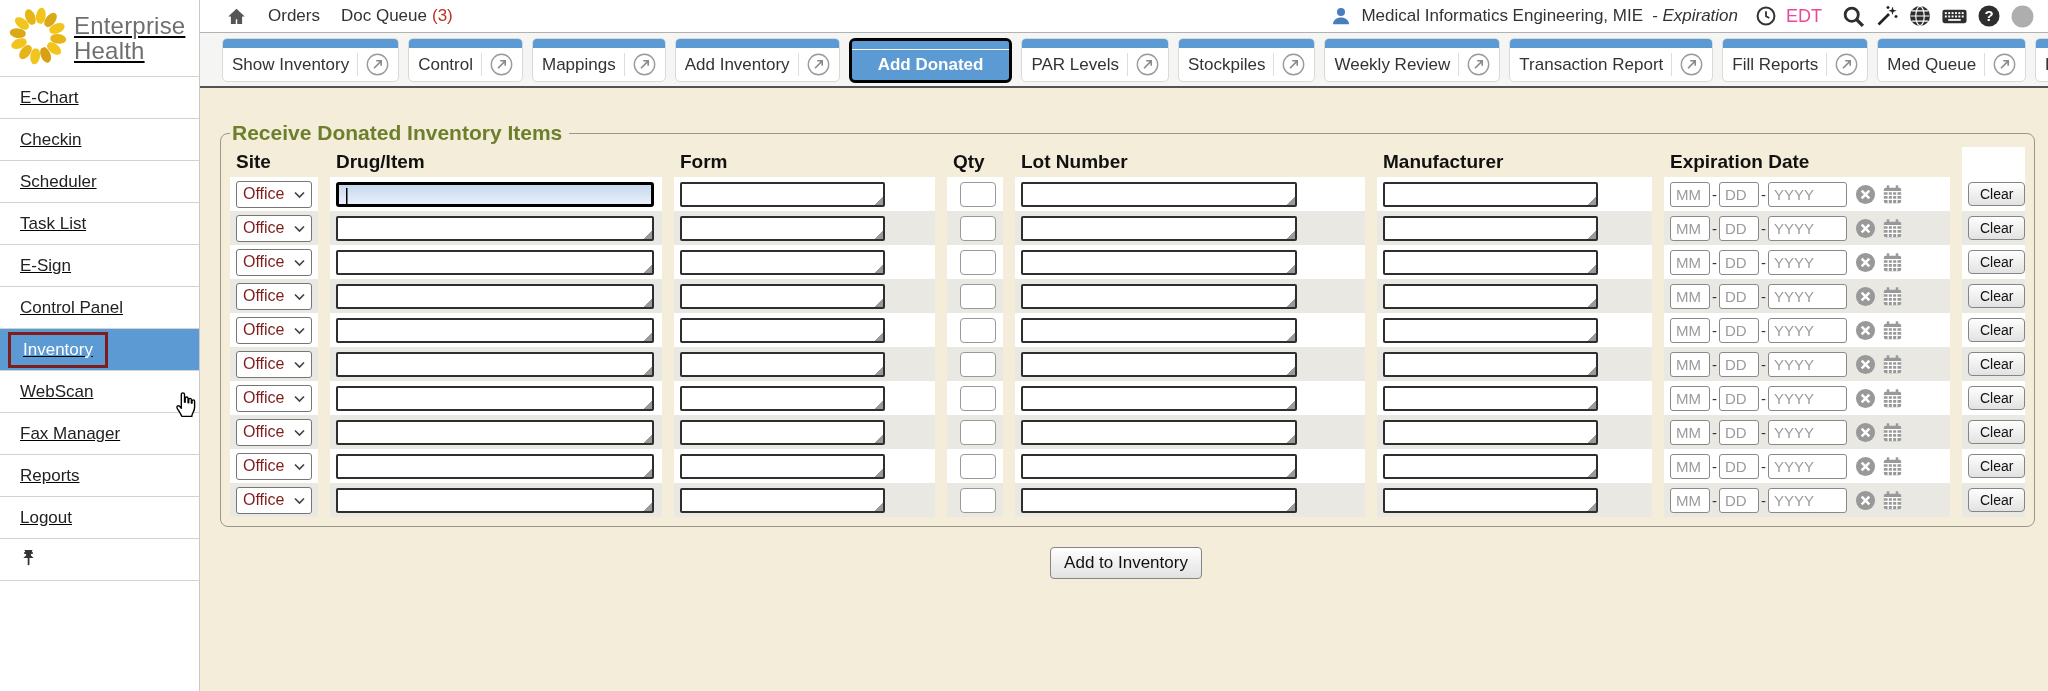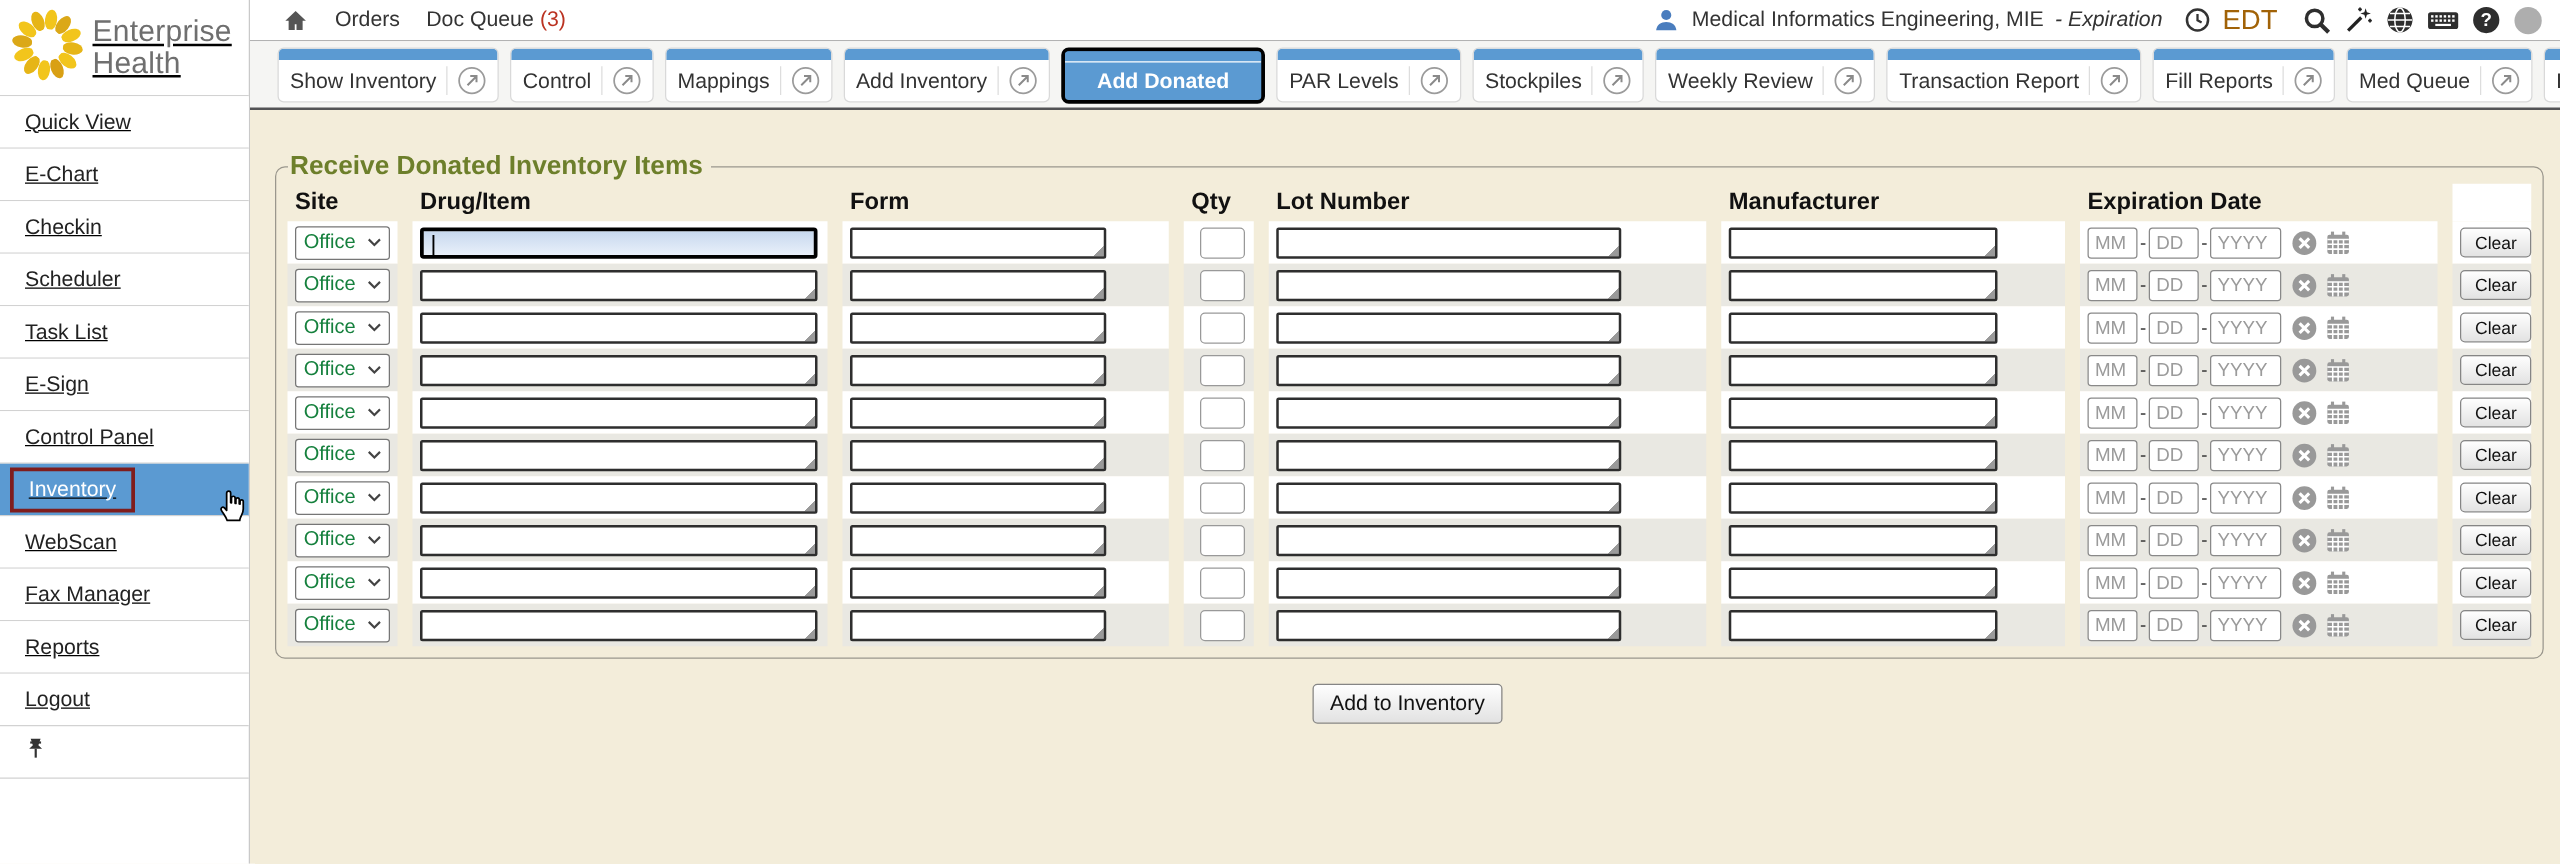--- a/index.html
+++ b/index.html
@@ -20,21 +20,21 @@
   .main { flex:1; display:flex; flex-direction:column; min-width:0; }
 
   .topbar { height:33px; background:#fff; border-bottom:1px solid #b2b2b2; display:flex; align-items:center; padding:0 13px 0 26px; }
   .crumbs { display:flex; align-items:center; gap:21px; }
   .crumb { font-size:17px; color:#333; cursor:pointer; }
   .docq { display:flex; gap:5px; }
   .count-red { color:#bb3322; }
   .userbar { margin-left:auto; display:flex; align-items:center; gap:9px; }
   .user-org { font-size:17px; color:#333; }
   .user-role { font-size:17px; color:#333; font-style:italic; margin-right:8px; }
-  .tz { font-size:22px; color:#a16207; margin-right:10px; }
+  .tz { font-size:18px; color:#ec4899; margin-right:10px; }
   .ticon { display:flex; align-items:center; cursor:pointer; }
 
   
   .tabbar { height:55px; background:#f5f5f3; border-bottom:2px solid #535355; display:flex; align-items:flex-start; gap:9px; padding:5px 0 0 22px; }
   .tab { border:1px solid #d9d9d9; border-radius:5px; background:#fff; overflow:hidden; cursor:pointer; flex:0 0 auto; }
   .tab-strip { height:9px; background:#5b9ad2; }
   .tab-body { display:flex; align-items:center; height:33px; padding:0 9px; font-size:17px; color:#333; white-space:nowrap; }
   .tab-arrow { margin-left:8px; padding-left:8px; border-left:1px solid #ddd; display:flex; align-items:center; }
   .tab.active { border:3px solid #000; border-radius:6px; background:#5b9ad2; }
   .tab.active .tab-strip { height:8px; background:#5b9ad2; }
@@ -47,36 +47,36 @@
 
   .frow { display:grid; grid-template-columns:88px 332px 261px 56px 350px 275px 286px 1fr; column-gap:12px; }
   .frow.header { height:30px; align-items:center; }
   .hcell { font-size:19px; font-weight:bold; color:#111; padding-left:6px; }
   .hcell.hdr-clear { background:#fff; height:30px; }
   .frow.data { height:34px; }
   .frow.data .cell { display:flex; align-items:center; padding-left:6px; }
   #rows .frow.data:nth-child(odd) .cell { background:#fff; }
   #rows .frow.data:nth-child(even) .cell { background:#e9e8e2; }
 
-  .select { width:76px; height:27px; border:1px solid #767676; border-radius:3px; background:#fff; display:flex; align-items:center; justify-content:space-between; padding:0 6px; font-size:16px; color:#15803d; cursor:pointer; }
+  .select { width:76px; height:27px; border:1px solid #767676; border-radius:3px; background:#fff; display:flex; align-items:center; justify-content:space-between; padding:0 6px; font-size:16px; color:#7f1d1d; cursor:pointer; }
   .inp { font-size:16px; color:#111; outline:none; }
   .inp.big { height:25px; border:2px solid #2e2e2e; border-radius:2px;
              background:linear-gradient(315deg,#9a9a9a 0 6px,#fff 6px); }
   .inp.drug { width:318px; }
   .inp.forminp { width:205px; }
   .inp.lot { width:276px; }
   .inp.mfr { width:215px; }
   .inp.big.focused { border:3px solid #000; border-radius:3px;
       background:linear-gradient(#000,#000) 7px 3px / 1.5px 16px no-repeat,
                  linear-gradient(180deg,#c7d8ee 0%,#e9f0fa 100%); }
   .inp.qty { width:36px; height:25px; border:1px solid #999; border-radius:4px; background:#fff; margin:0 auto; }
   .inp.date { height:25px; border:1px solid #898989; border-radius:3px; background:#fff; padding:0 5px; font-size:15px; }
   .inp.date::placeholder { color:#9b9b9b; }
   .inp.mm,.inp.dd { width:40px; }
-  .inp.yyyy { width:57px; }
+  .inp.yyyy { width:79px; }
   .dash { color:#333; margin:0 2px; font-size:15px; }
   .dicon { display:flex; align-items:center; cursor:pointer; }
   .dicon.x { margin-left:8px; }
   .dicon.cal { margin-left:5px; }
 
   .btn { border:1px solid #858585; border-radius:4px; background:linear-gradient(#fefefe,#e2e2e2); color:#111; cursor:pointer; font-family:"Liberation Sans",sans-serif; }
   .btn-clear { font-size:14px; padding:3px 11px; margin:0 auto; display:block; }
   .btn-submit { font-size:17px; padding:5px 13px; display:block; margin:20px auto 0; }
 
   .cursor { position:absolute; left:172px; top:388px; z-index:20; pointer-events:none; }
@@ -107,23 +107,20 @@
           </g>
         </svg>
       </span>
       <div class="logo-text">
         <div>Enterprise</div>
         <div>Health</div>
       </div>
     </div>
     <nav id="side-nav">
         <div class="side-item">
-          <span class="side-link">Quick View</span>
-        </div>
-        <div class="side-item">
           <span class="side-link">E-Chart</span>
         </div>
         <div class="side-item">
           <span class="side-link">Checkin</span>
         </div>
         <div class="side-item">
           <span class="side-link">Scheduler</span>
         </div>
         <div class="side-item">
           <span class="side-link">Task List</span>

